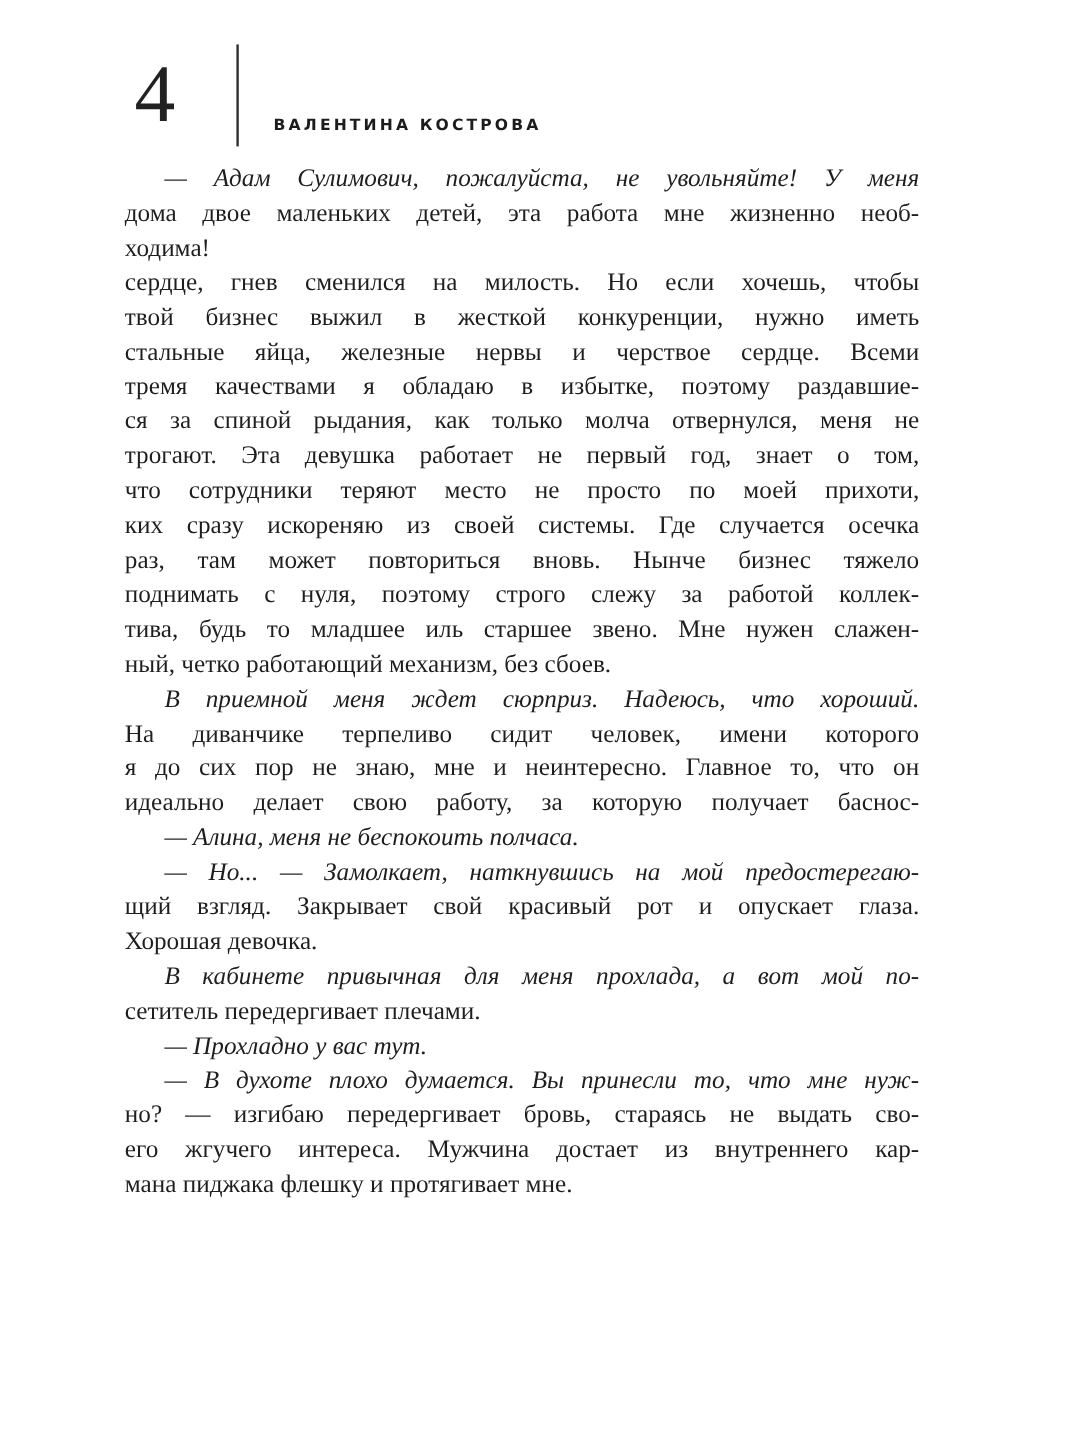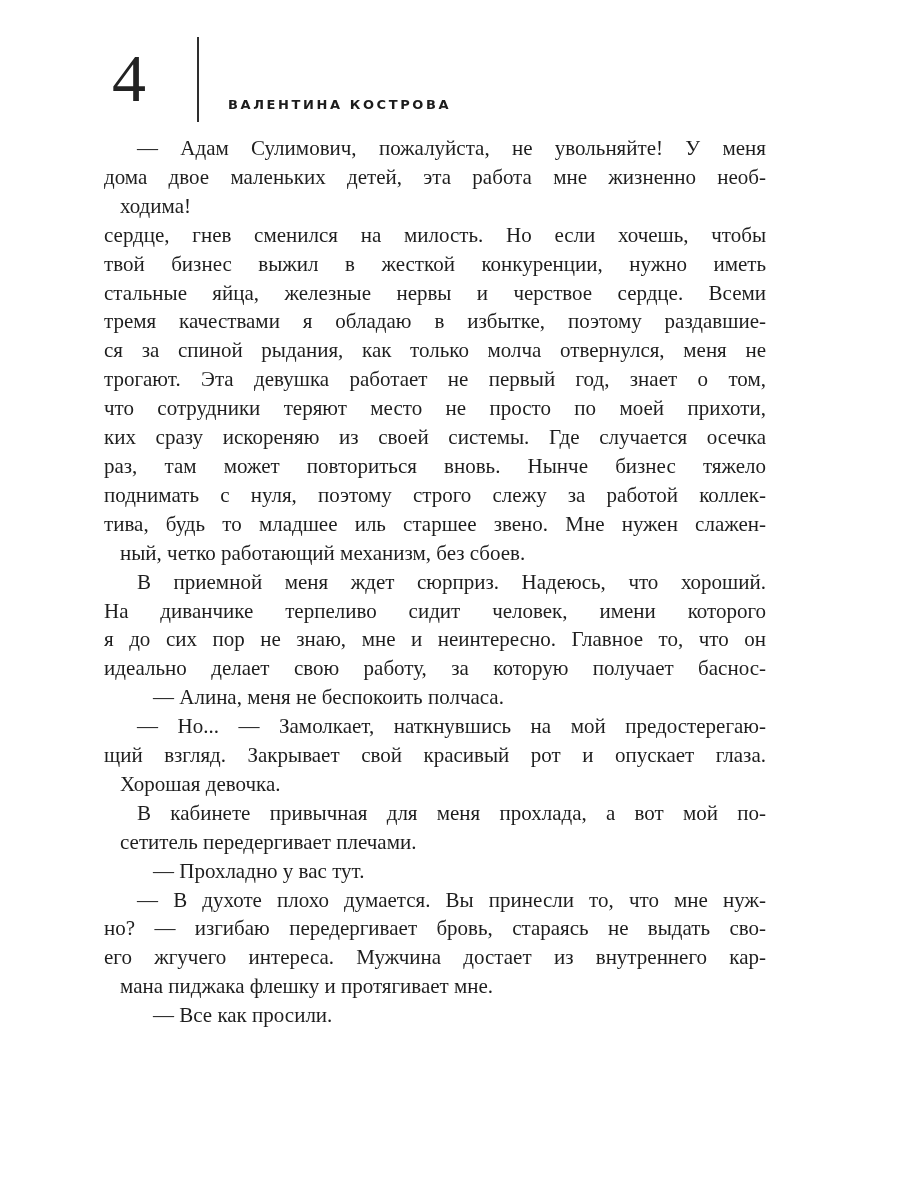--- a/index.html
+++ b/index.html
@@ -58,22 +58,22 @@
   }
   .paragraph { margin: 0; }
   .line {
     font-size: 21px;
     line-height: 28.9px;
     text-align: justify;
     text-align-last: justify;
     white-space: normal;
     color: var(--text);
   }
-  .line.first { text-indent: 33px; }
-  .line.last { text-align-last: left; margin-left: 16px; }
+  .line.first { text-indent: 33px; font-style: italic; }
+  .line.last { text-align-last: left; }
 </style>
 </head>
 <body>
 
 <div class="page">
   <div class="page-number">4</div>
   <div class="header-divider"></div>
   <div class="author-name">ВАЛЕНТИНА КОСТРОВА</div>
   <div class="body-text" id="body-text">
       <div class="paragraph">
@@ -115,17 +115,14 @@
       </div>
       <div class="paragraph">
         <div class="line first last">— Прохладно у вас тут.</div>
       </div>
       <div class="paragraph">
         <div class="line first">— В духоте плохо думается. Вы принесли то, что мне нуж-</div>
         <div class="line">но? — изгибаю передергивает бровь, стараясь не выдать сво-</div>
         <div class="line">его жгучего интереса. Мужчина достает из внутреннего кар-</div>
         <div class="line last">мана пиджака флешку и протягивает мне.</div>
       </div>
-      <div class="paragraph">
-        <div class="line first last">— Все как просили.</div>
-      </div>
     </div>
 </div>
 
 </body></html>

